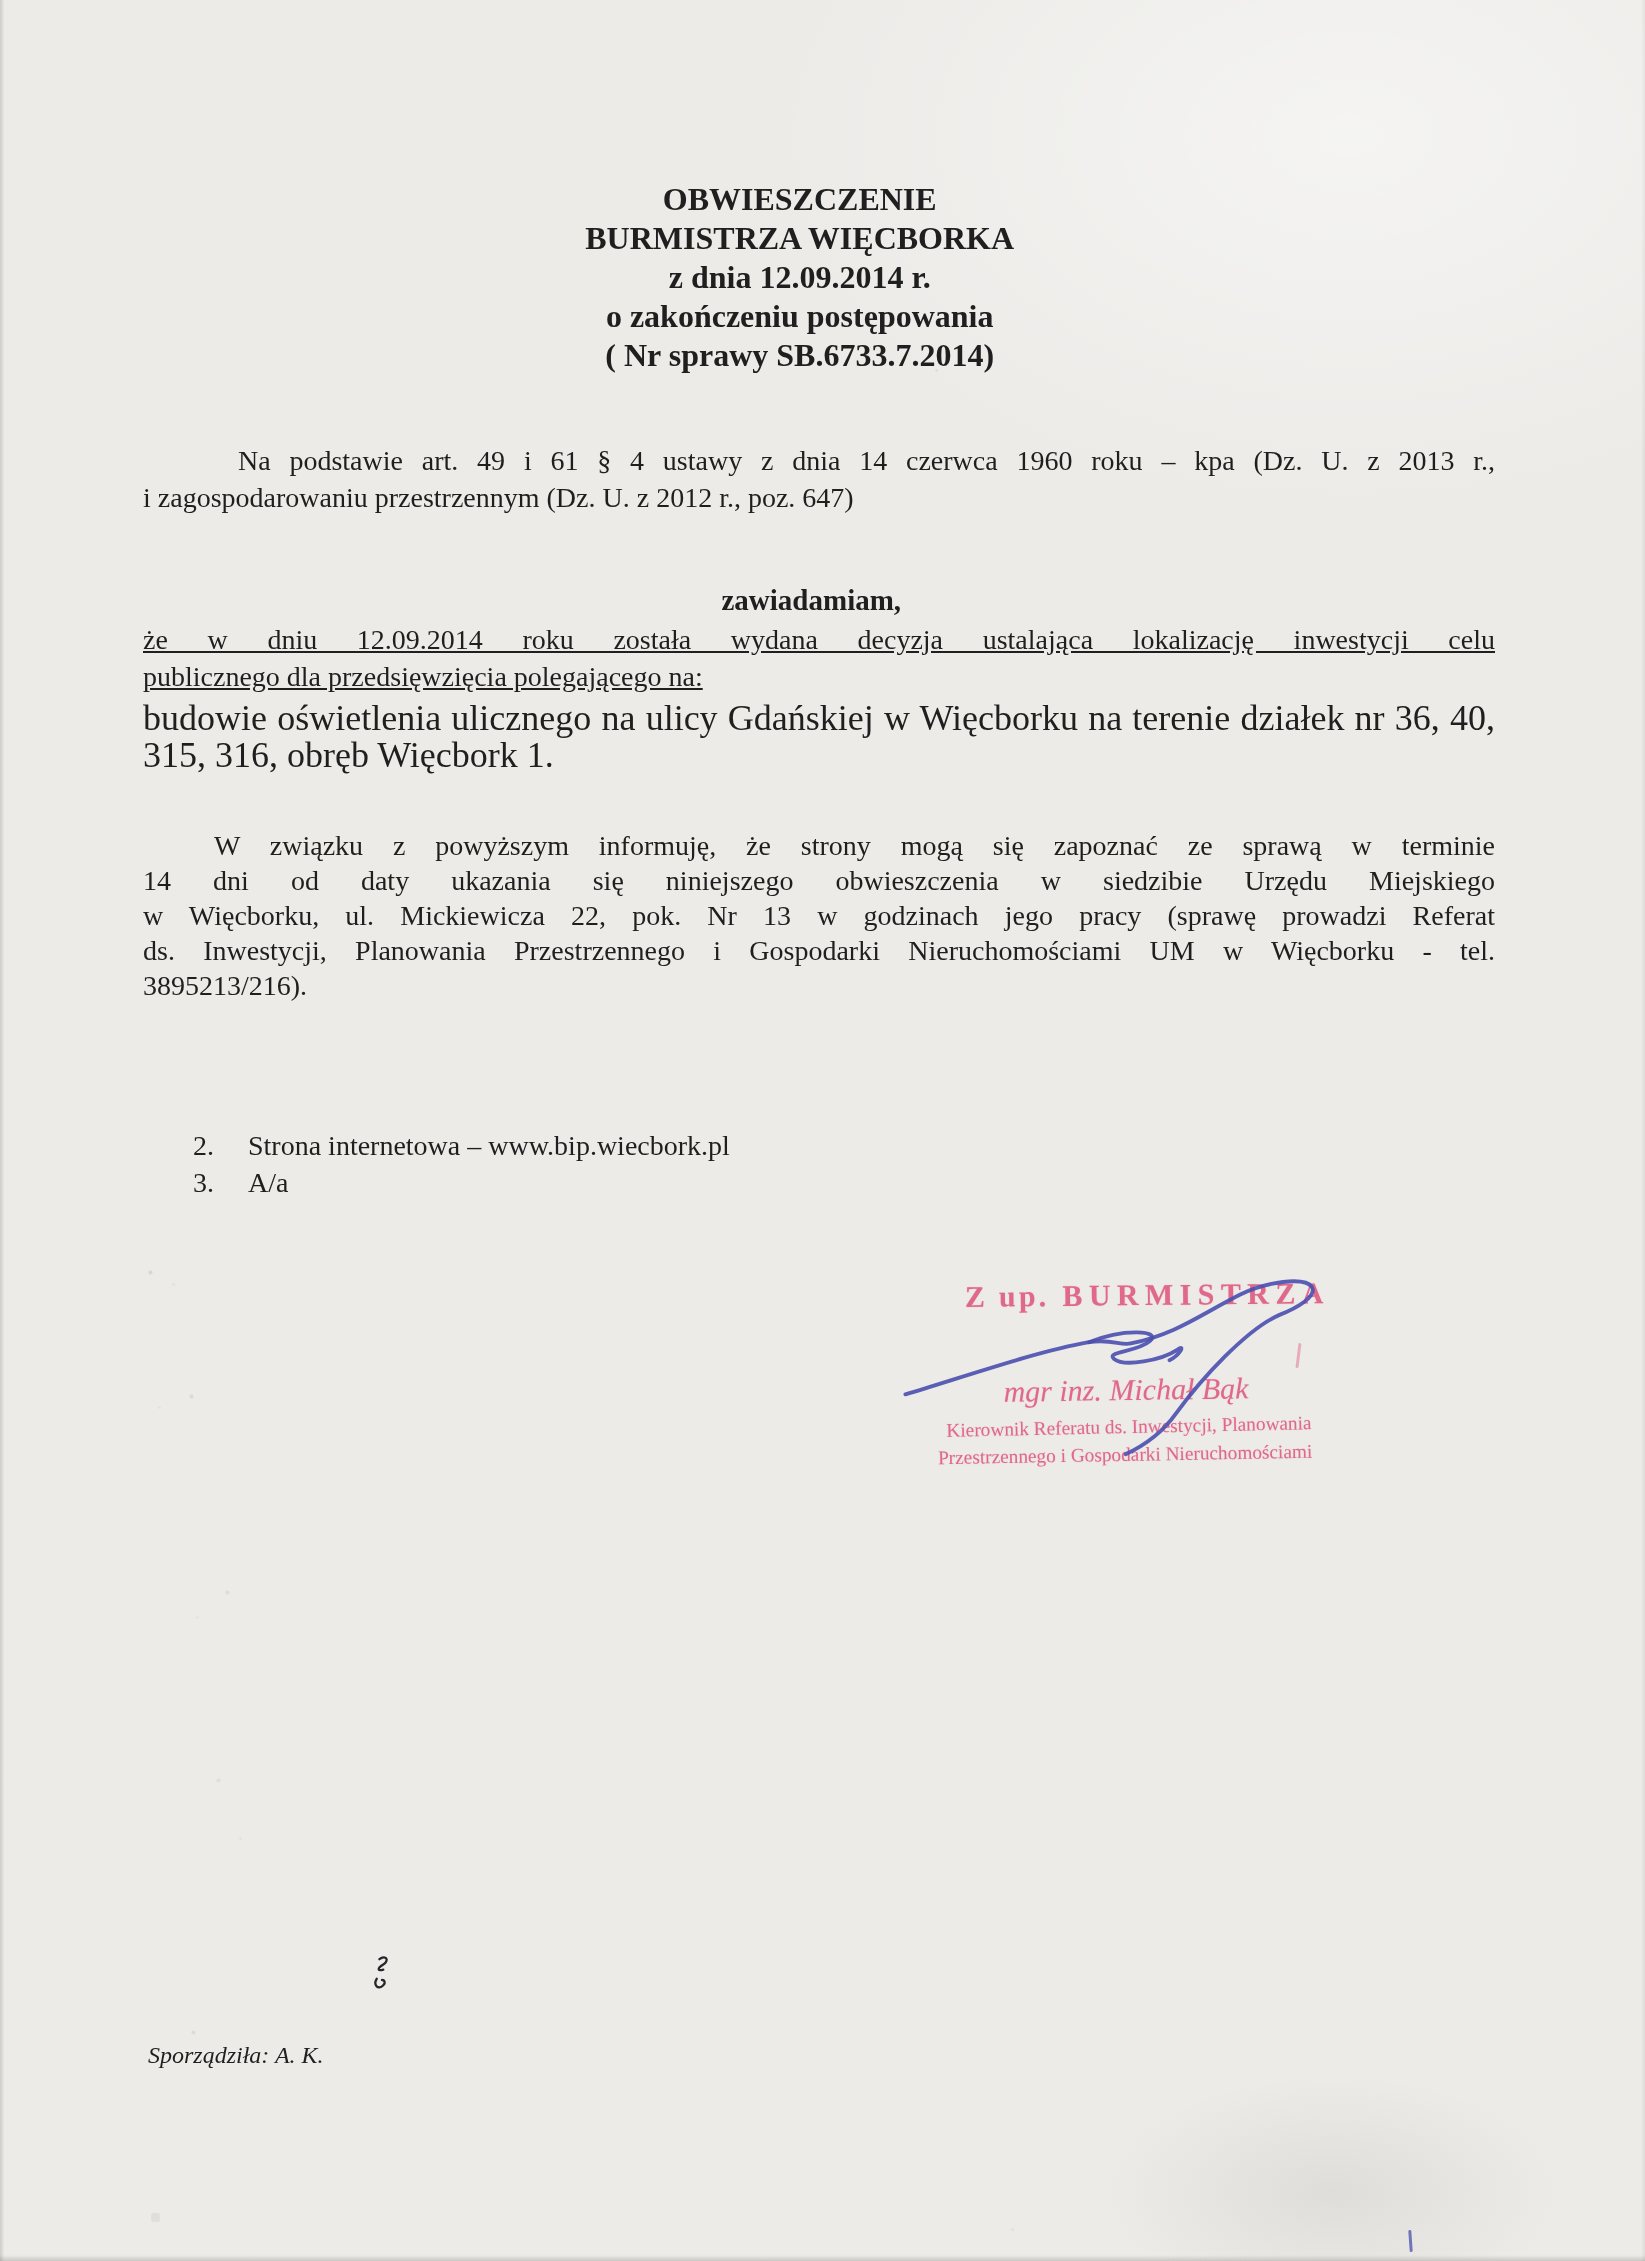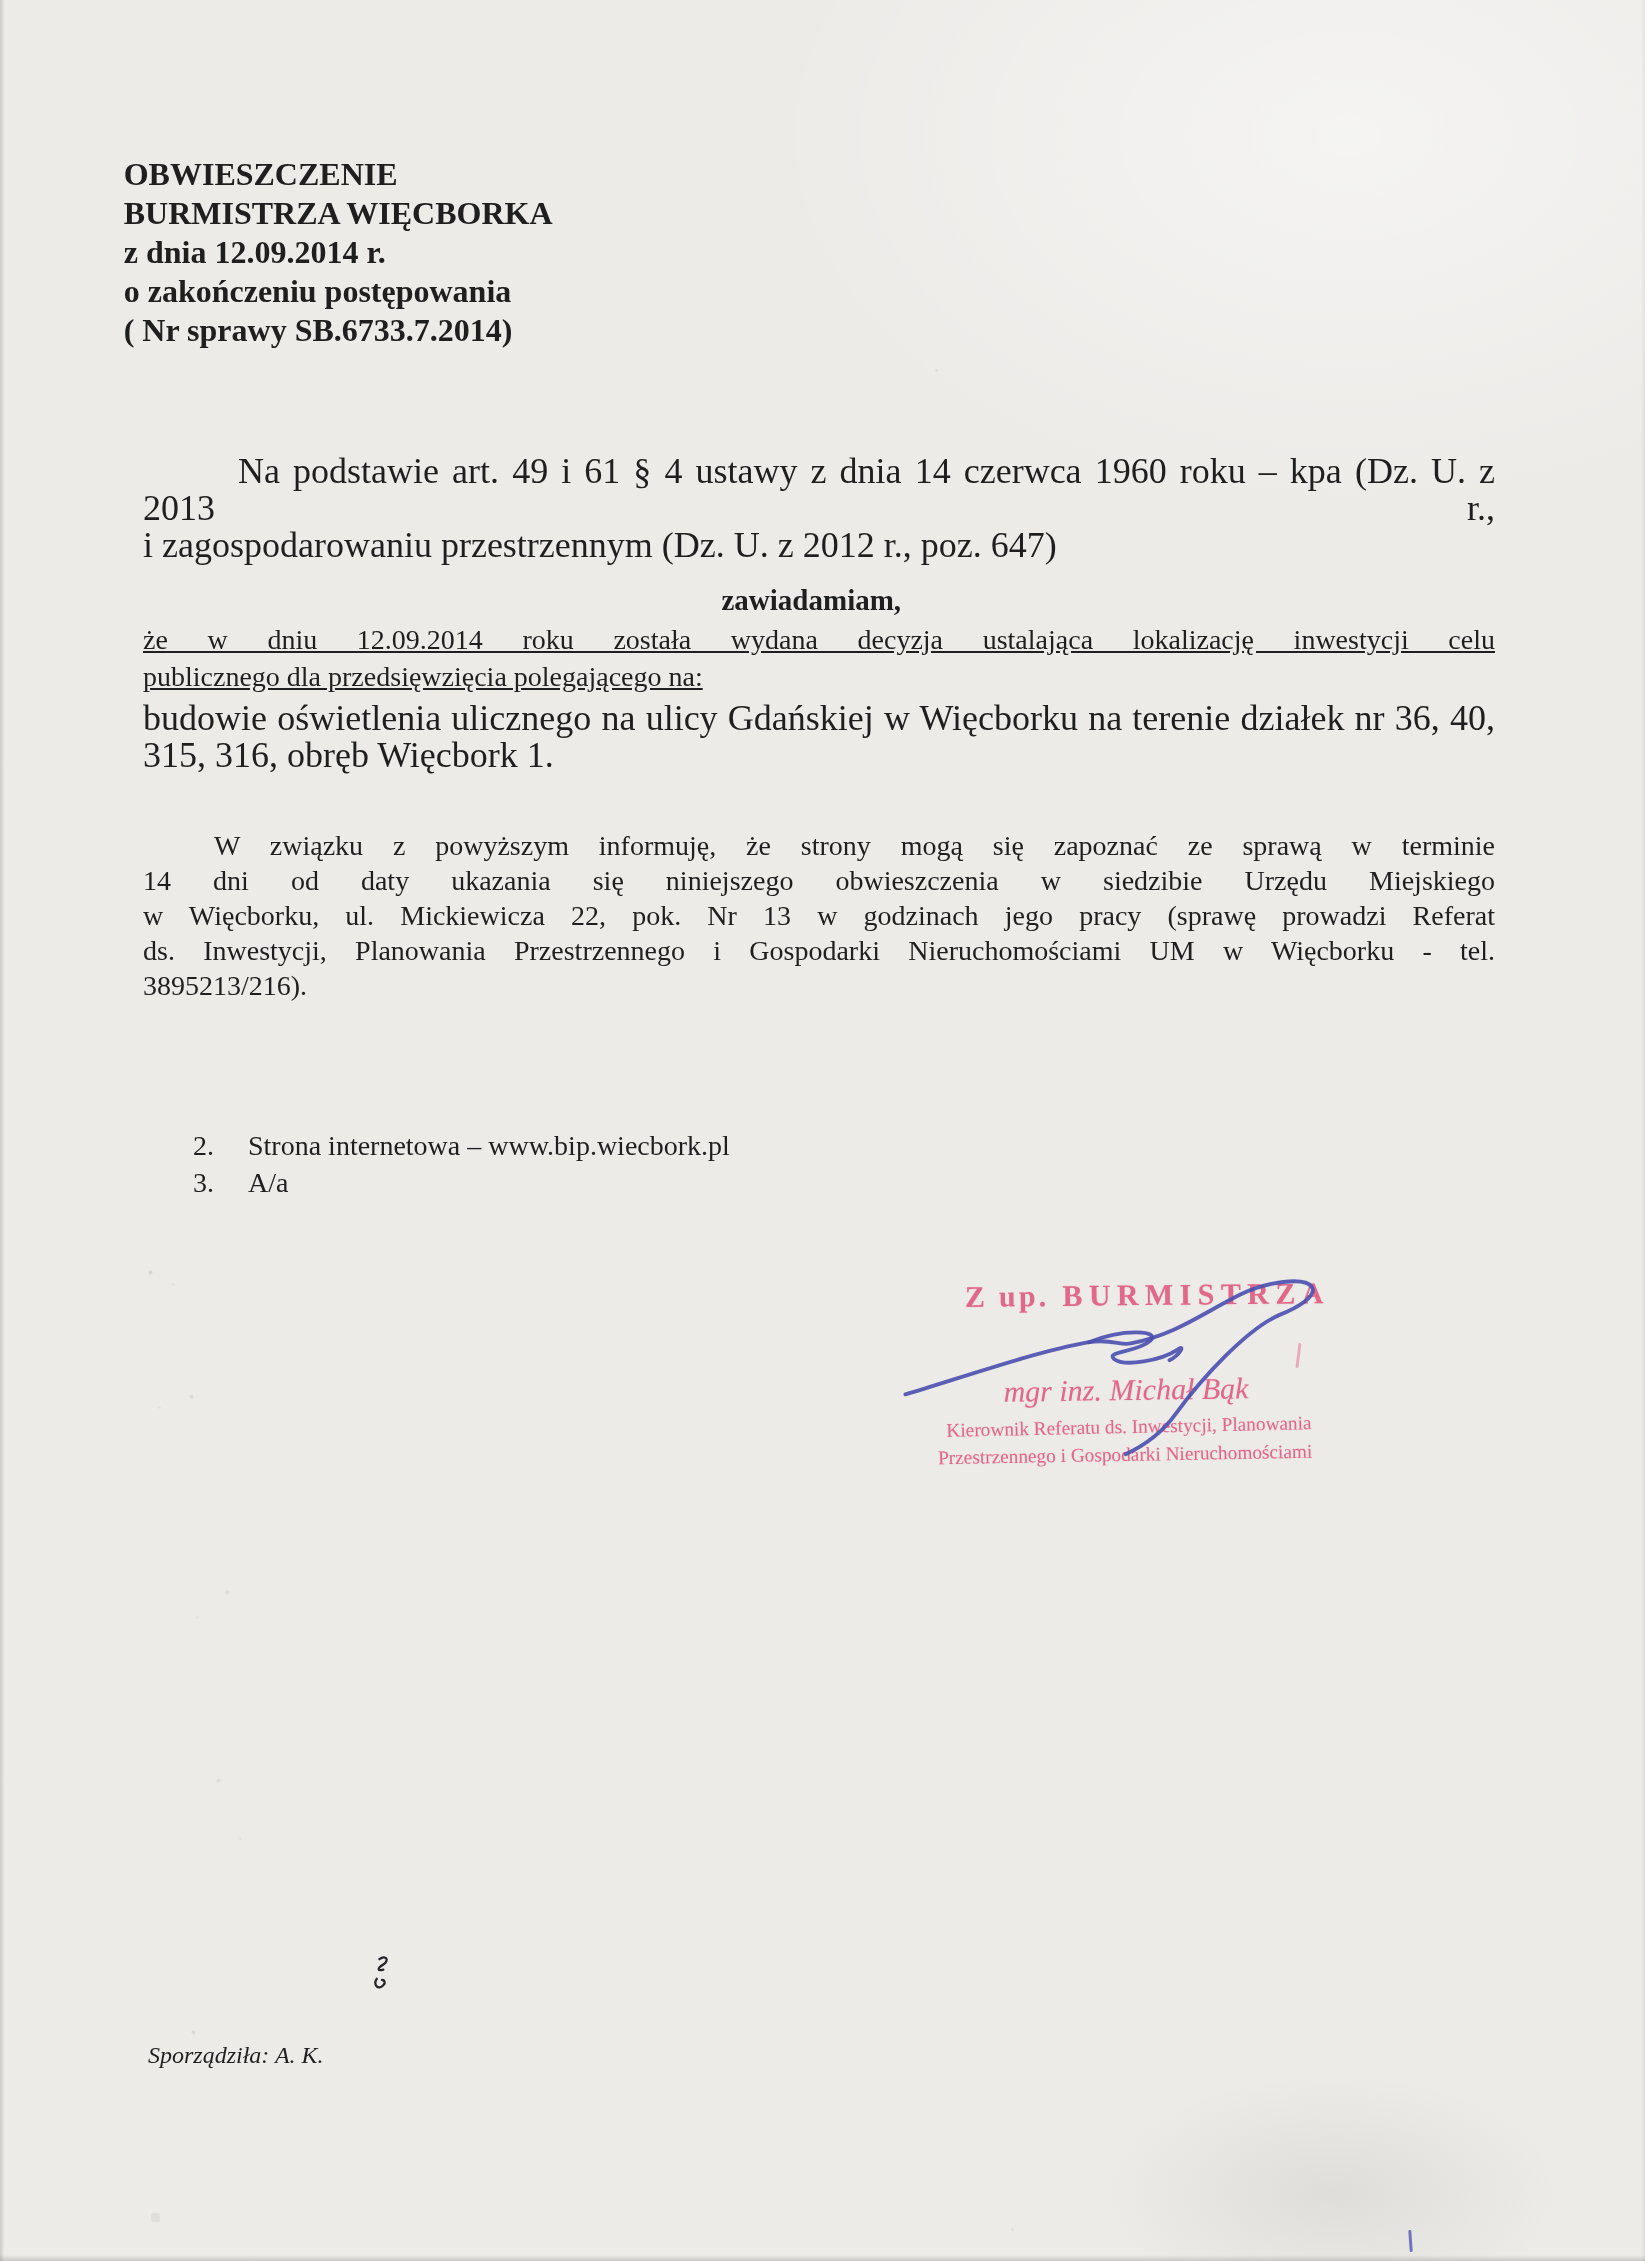--- a/index.html
+++ b/index.html
@@ -20,22 +20,22 @@
       linear-gradient(270deg, rgba(110,110,108,.12) 0px, rgba(110,110,108,0) 3.9px),
       linear-gradient(0deg, rgba(110,110,108,.28) 0px, rgba(110,110,108,0) 5.8px);
     font-family:"Liberation Serif", serif;
     color:var(--ink);
     overflow:hidden;
   }
   .abs{position:absolute;}
   .col{left:143px;width:1352px;}
   .line{white-space:normal;}
   .jline{text-align:justify;text-align-last:justify;}
-  .title-block{top:155px;text-align:left;font-weight:bold;font-size:32px;line-height:39px;transform:translateX(-19.3px);}
-  .p-legal{top:453px;font-size:36px;line-height:37px;}
+  .title-block{top:180px;text-align:center;font-weight:bold;font-size:32px;line-height:39px;transform:translateX(-19.3px);}
+  .p-legal{top:442px;font-size:28px;line-height:37px;}
   .indent-lg{text-indent:95px;}
   .indent-md{text-indent:71px;}
   .notice-heading{top:584px;text-align:center;font-weight:bold;font-size:29px;transform:translateX(-7.7px);}
   .p-notice{top:621px;font-size:28px;line-height:37px;text-decoration:underline;}
   .p-subject{top:700px;font-size:36px;line-height:37px;font-weight:normal;}
   .p-info{top:828px;font-size:28px;line-height:35px;}
   .recip-heading{top:1089px;font-size:28px;text-decoration:underline;text-underline-offset:3.9px;}
   .recip-list{top:1127px;font-size:28px;line-height:37px;}
   .recip-item{padding-left:50px;}
   .recip-num{display:inline-block;width:55px;}

